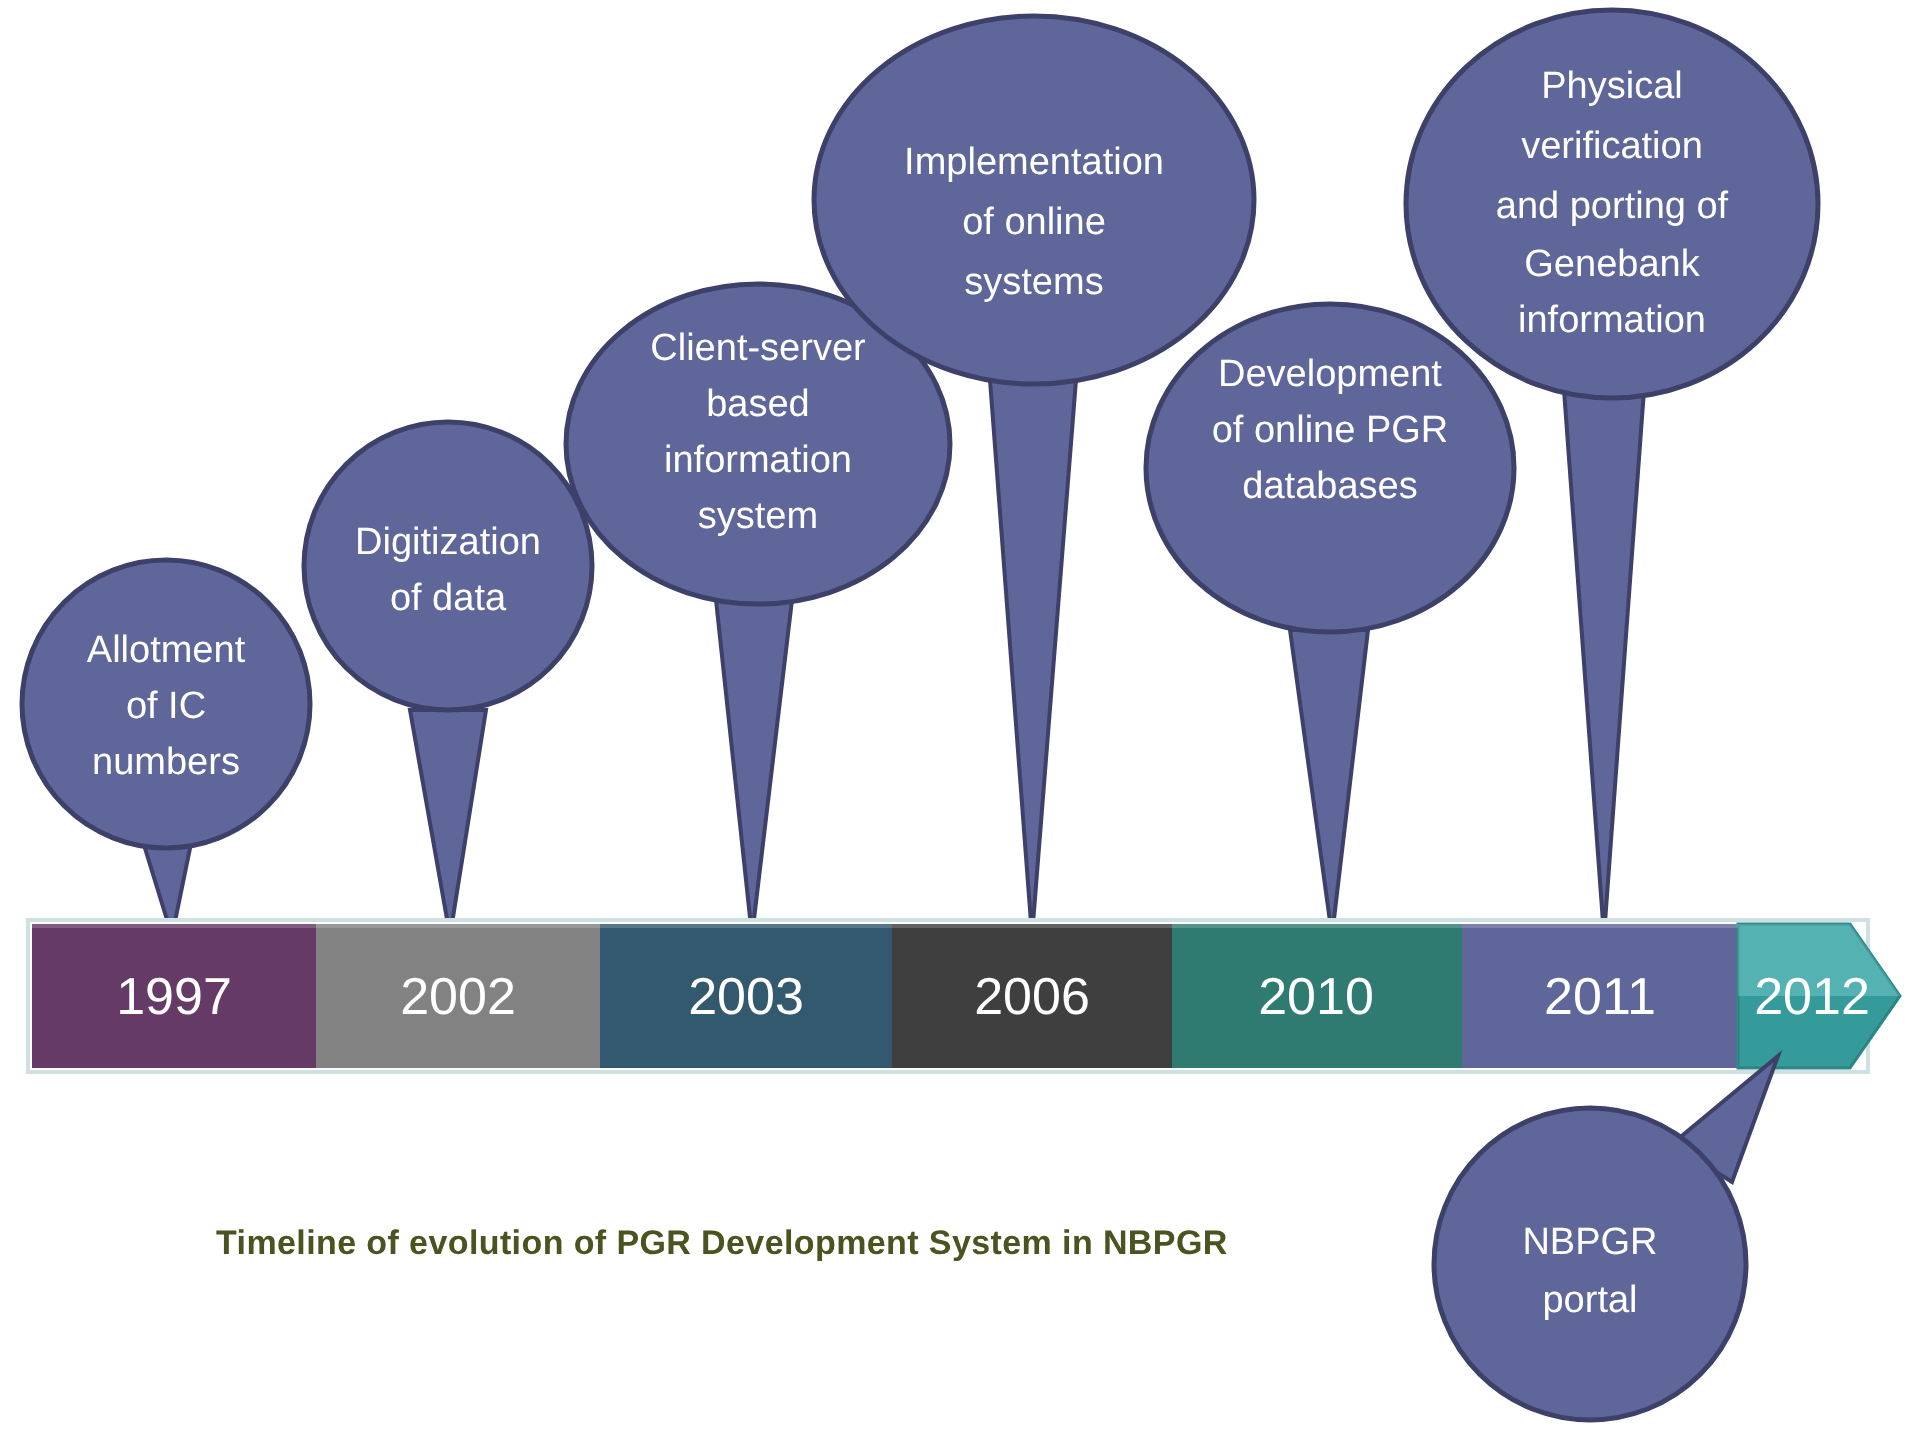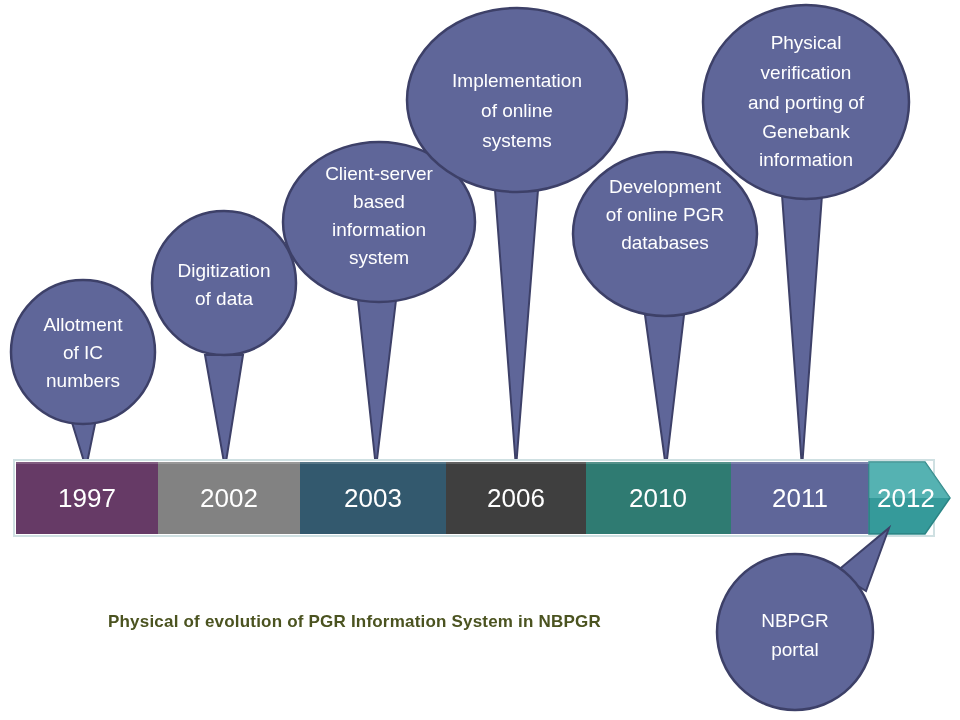--- a/index.html
+++ b/index.html
@@ -138,15 +138,15 @@
 
     <g>
       <polygon points="836,572 889,528 866,591" fill="#5f6699" stroke="#3d4068" stroke-width="2"></polygon>
       <circle cx="795" cy="632" r="78" fill="#5f6699" stroke="#3d4068" stroke-width="2.5"></circle>
       <text class="bubble-text" x="795" y="622">NBPGR</text>
       <text class="bubble-text" x="795" y="651">portal</text>
     </g>
 
   </svg>
 
-  <div class="caption-text">Physical of evolution of PGR Information System in NBPGR</div>
+  <div class="caption-text">Timeline of evolution of PGR Development System in NBPGR</div>
 
 </div>
 
 </body></html>

